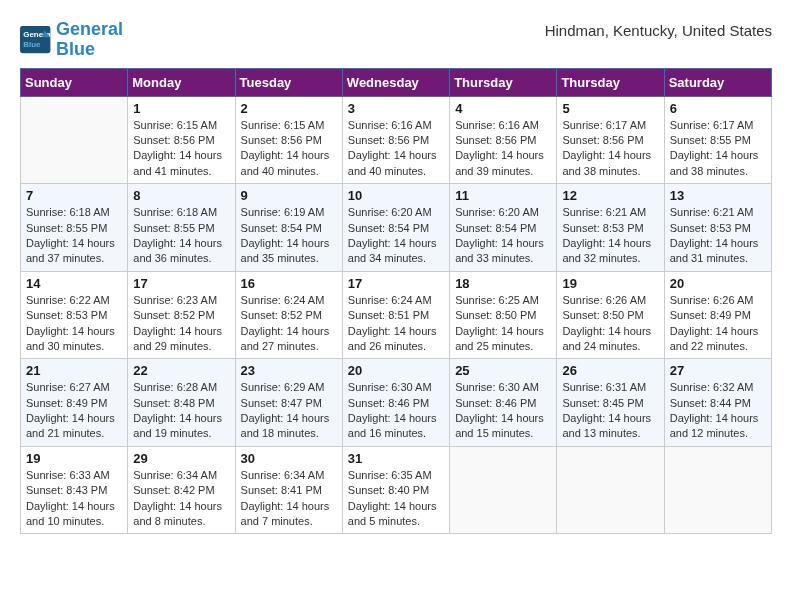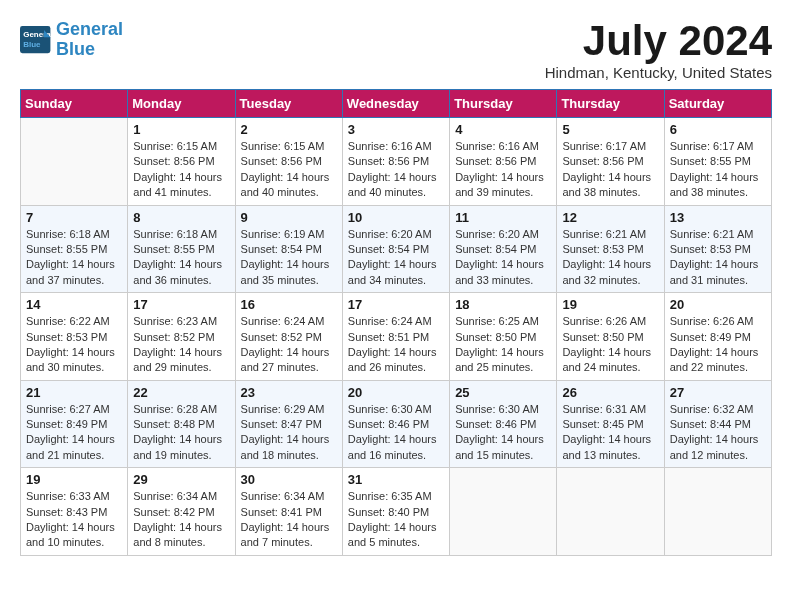--- a/index.html
+++ b/index.html
@@ -48,21 +48,21 @@
       color: #333;
       margin-top: 2px;
       margin-left: 40px;
     }
     .calendar {
       width: 100%;
       border-collapse: collapse;
       font-size: 11px;
     }
     .calendar th {
-      background-color: #be185d;
+      background-color: #701a75;
       color: #fff;
       padding: 6px 4px;
       text-align: left;
       font-size: 13px;
       font-weight: bold;
       border: 1px solid #2e75b6;
     }
     .calendar td {
       border: 1px solid #ccc;
       vertical-align: top;
@@ -104,21 +104,20 @@
       <polygon points="30,5 38,14 30,14" fill="#2e86c1"></polygon>
     </svg>
     <div>
       <div class="logo-text">
         <span>General</span><br>
         <span style="color:#2e86c1;">Blue</span>
       </div>
     </div>
   </div>
   <div class="title-block">
-    <div class="month-title">July 2024</div>
     <div class="location">Hindman, Kentucky, United States</div>
   </div>
 </div>
 
 <table class="calendar">
   <thead>
     <tr>
     <th>Sunday</th>
         <th>Monday</th>
         <th>Tuesday</th>

